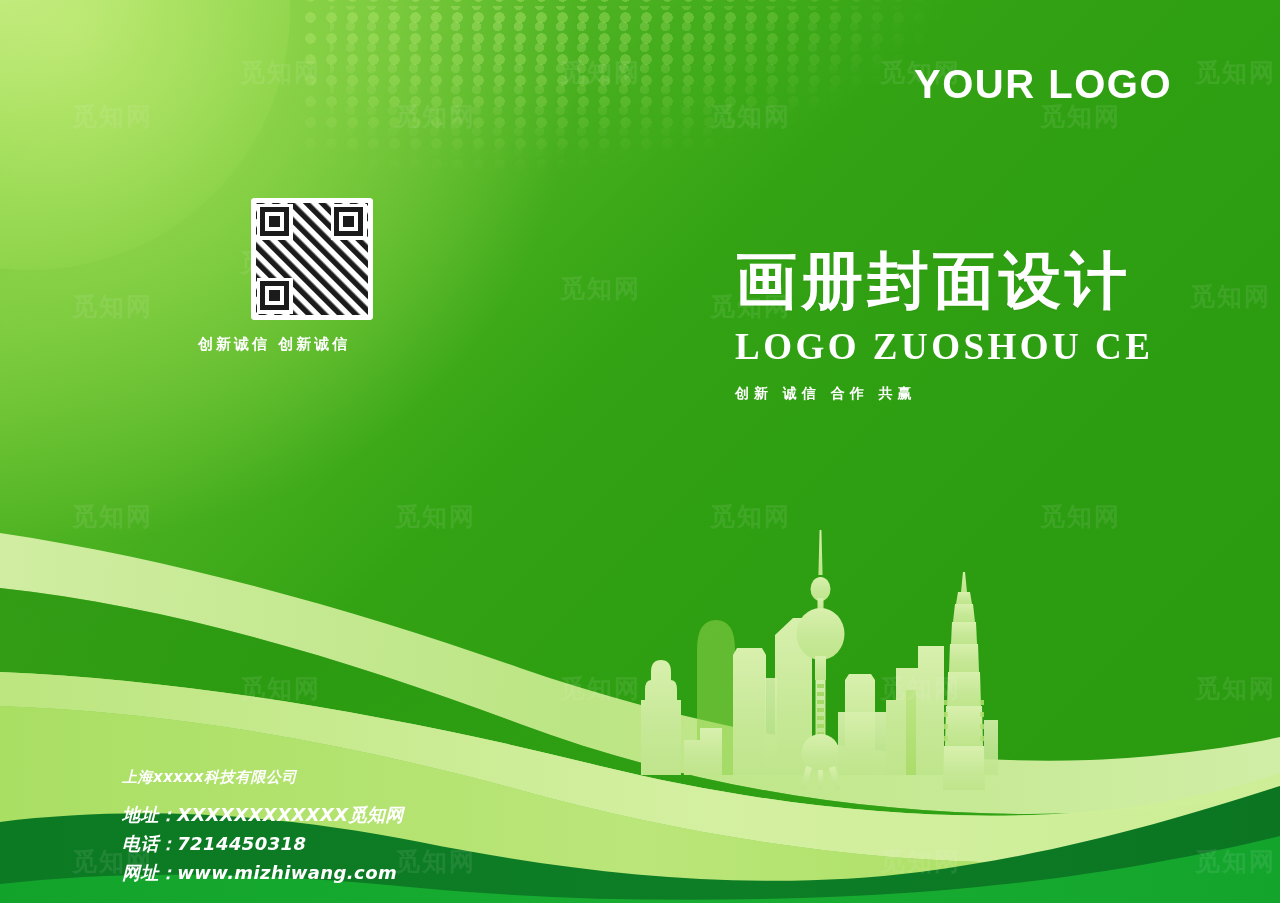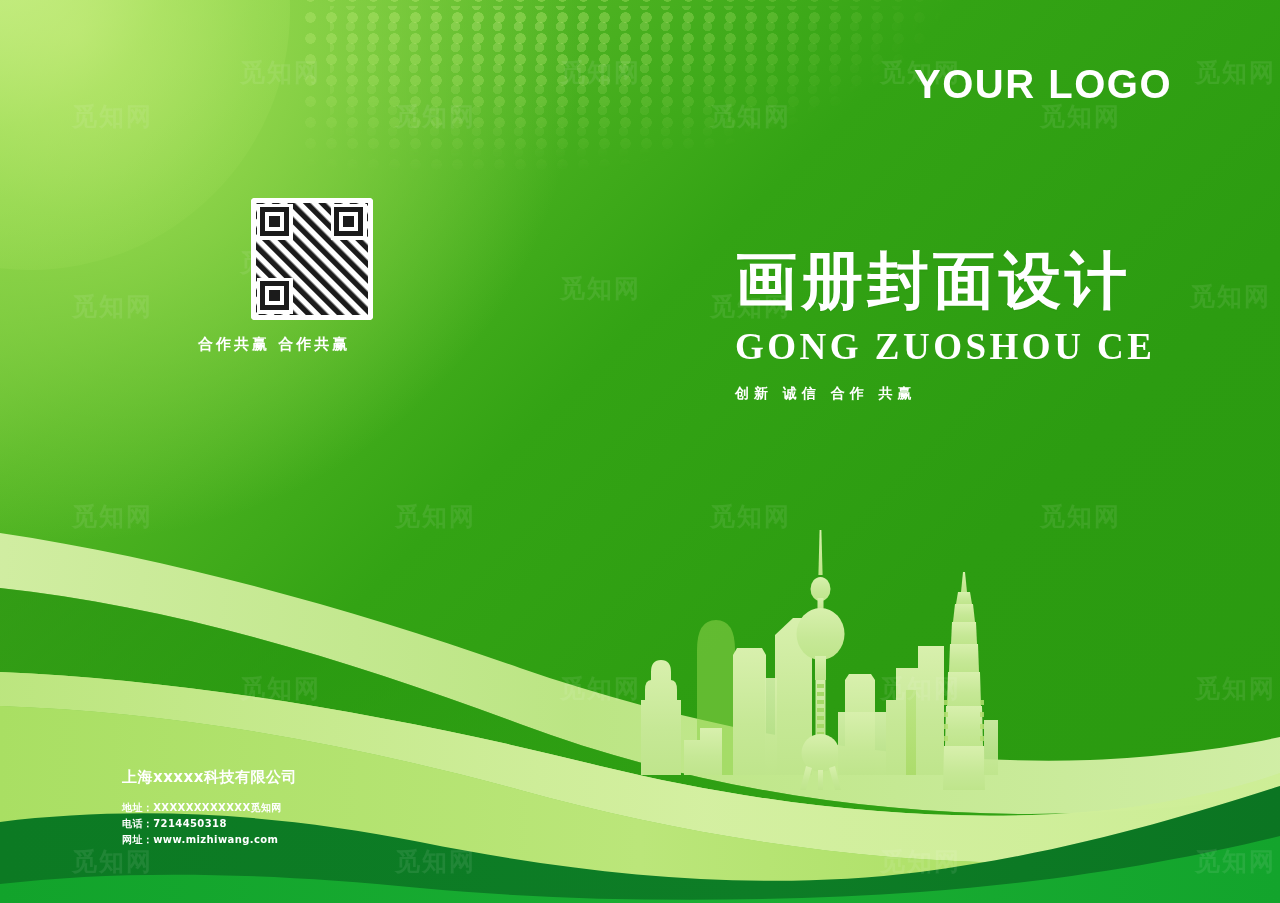--- a/index.html
+++ b/index.html
@@ -77,27 +77,27 @@
     margin-top:10px;color:#ffffff;font-size:37px;font-weight:700;
     letter-spacing:3.5px;white-space:nowrap;
     font-family:"Liberation Serif","DejaVu Serif",serif;
   }
   .title-sub{
     margin-top:17px;color:#ffffff;font-size:14px;font-weight:700;
     letter-spacing:5px;white-space:nowrap;
     font-family:"DejaVu Sans", sans-serif;
   }
   
-  .contact{position:absolute;left:122px;top:768px;}
+  .contact{position:absolute;left:122px;top:768px;font-style:italic;}
   .company{
     color:#ffffff;font-size:15px;font-weight:700;letter-spacing:.5px;
     font-family:"DejaVu Sans", sans-serif;margin-bottom:13px;white-space:nowrap;
   }
   .c-line{
-    color:#ffffff;font-size:10px;font-weight:700;letter-spacing:.4px;
+    color:#ffffff;font-size:18px;font-weight:700;letter-spacing:.4px;
     font-family:"DejaVu Sans", sans-serif;line-height:1.62;white-space:nowrap;
   }
 </style>
 </head>
 <body>
 
 <div class="poster">
 
   <div class="corner-circle"></div>
   <div class="halftone"></div>
@@ -332,26 +332,26 @@
           <rect x="88" y="14" width="19" height="19"></rect>
           <rect x="14" y="88" width="19" height="19"></rect>
         </g>
         <g fill="#1b1b1b">
           <rect x="18" y="18" width="11" height="11"></rect>
           <rect x="92" y="18" width="11" height="11"></rect>
           <rect x="18" y="92" width="11" height="11"></rect>
         </g>
       </svg>
     </div>
-    <div class="qr-caption">合作共赢  合作共赢</div>
+    <div class="qr-caption">创新诚信  创新诚信</div>
   </div>
 
   <div class="headline">
     <div class="title-cn">画册封面设计</div>
-    <div class="title-en">GONG ZUOSHOU CE</div>
+    <div class="title-en">LOGO ZUOSHOU CE</div>
     <div class="title-sub">创新  诚信  合作  共赢</div>
   </div>
 
   <div class="contact">
     <div class="company">上海xxxxx科技有限公司</div>
     <div class="c-line">地址：XXXXXXXXXXXX觅知网</div>
     <div class="c-line">电话：7214450318</div>
     <div class="c-line">网址：www.mizhiwang.com</div>
   </div>
 

